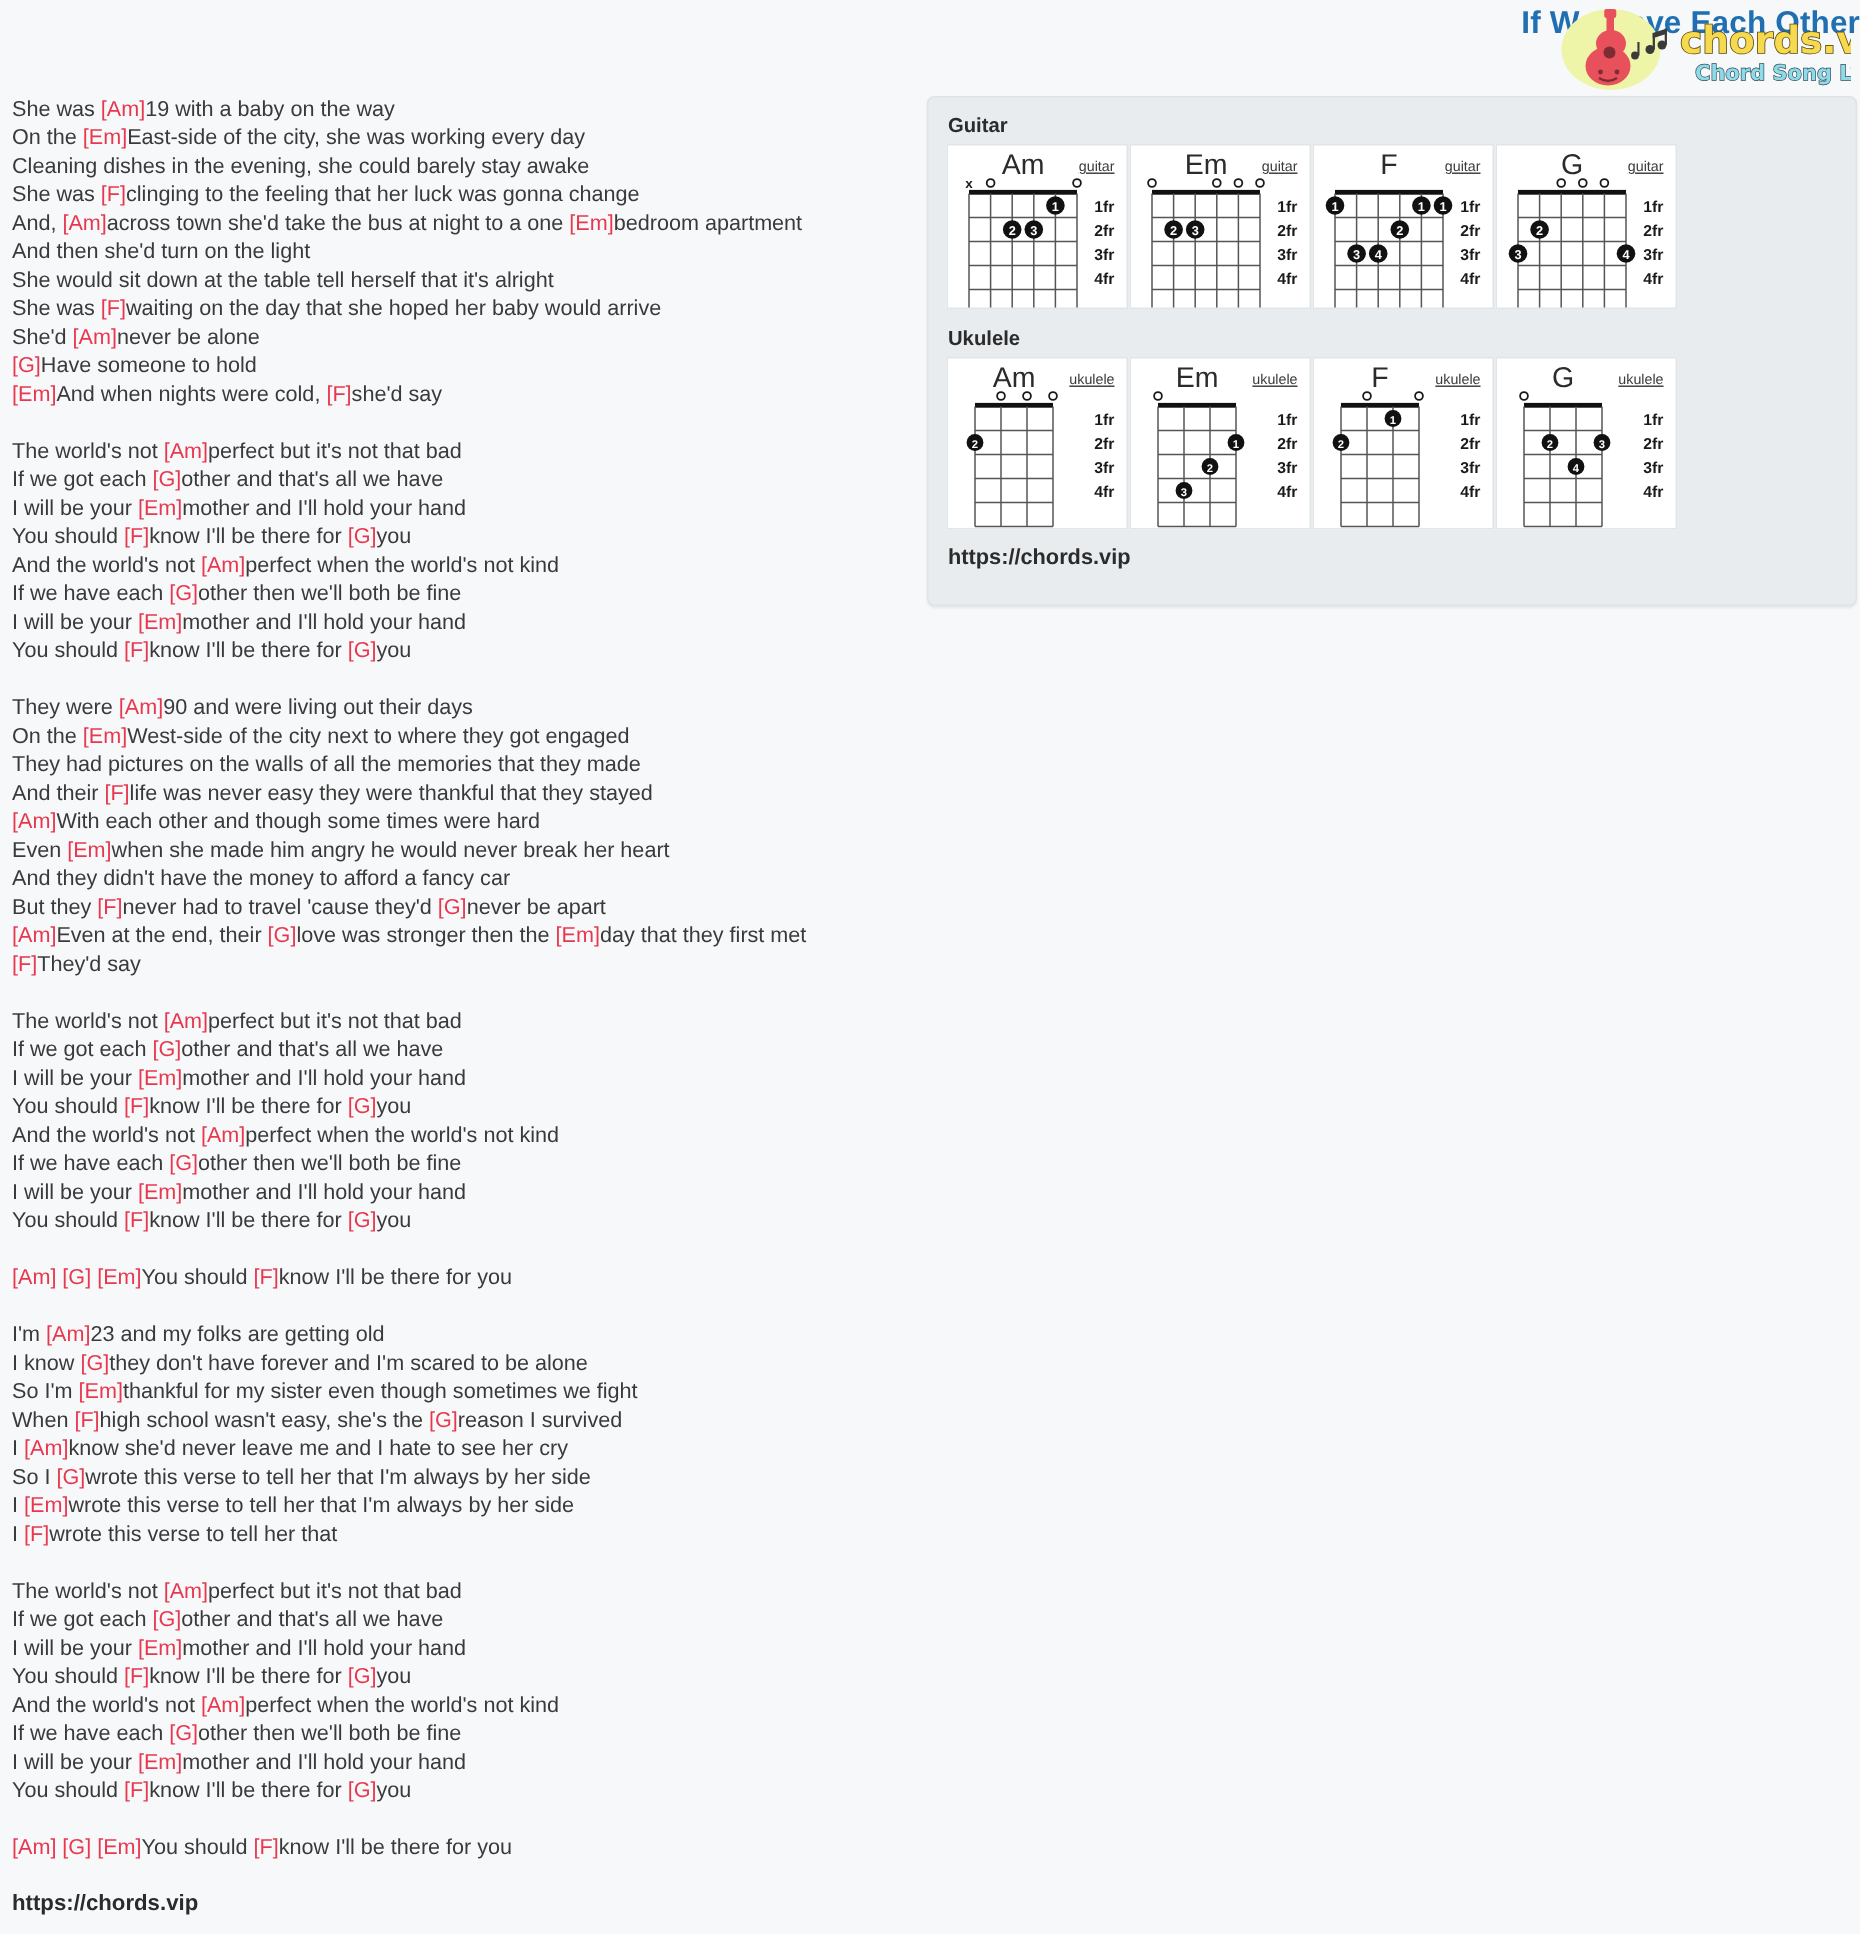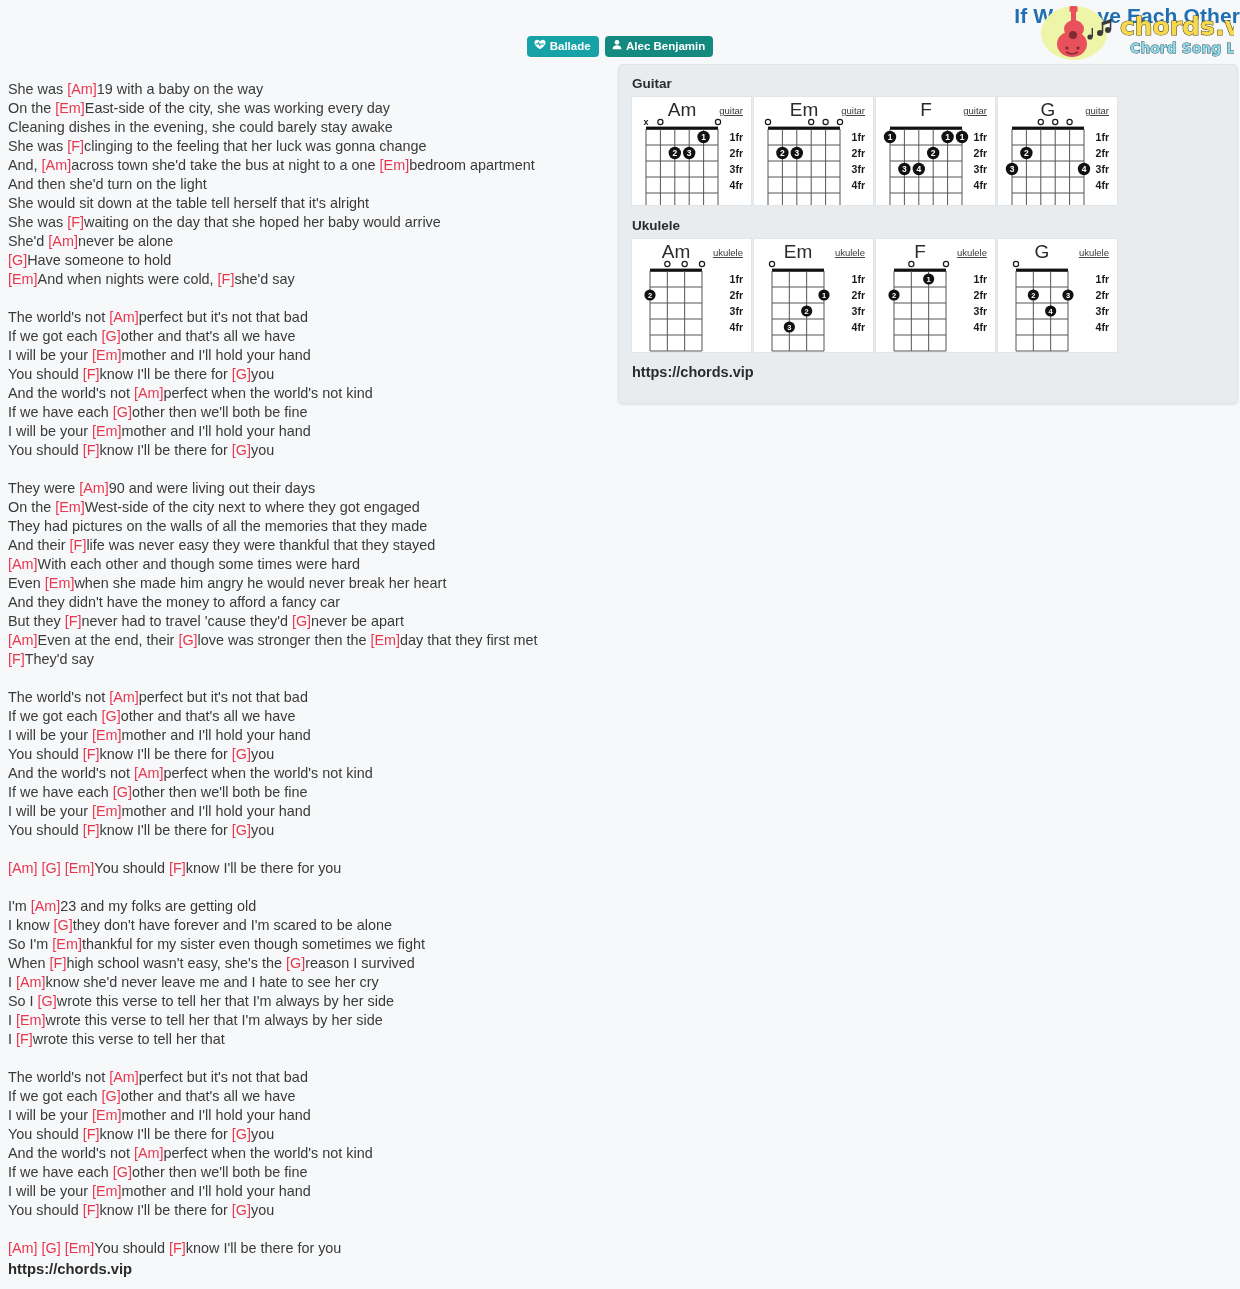--- a/index.html
+++ b/index.html
@@ -31,21 +31,21 @@
   .badge .btxt { display: inline-block; vertical-align: middle; }
 
   
   .logo {
     position: absolute; top: 4px; right: 6px;
     width: 196px; height: 58px;
   }
 
   
   .lyrics {
-    position: absolute; left: 8px; top: 80px; width: 600px;
+    position: absolute; left: 8px; top: 64px; width: 600px;
     font-size: 14.4px; line-height: 19px; color: #3a3a3a;
     white-space: pre-wrap;
   }
   .lyrics .blk { margin: 0 0 19px 0; }
   .lyrics .ln { white-space: pre-wrap; }
   .ch { color: #e8384f; }
 
   
   .bottom-url {
     position: absolute; left: 8px; top: 1261px;
@@ -73,38 +73,20 @@
     margin-top: 11px; margin-left: 1px;
   }
 </style>
 </head>
 <body>
 
 <div class="page">
 
   <div class="header">
     <div class="song-title">If We Have Each Other</div>
-    <div class="badge-row">
-      <span class="badge genre">
-        <span class="bico">
-          <svg width="12" height="11" viewBox="0 0 16 14">
-            <path d="M8 13.2C8 13.2 0.6 8.6 0.6 4.5C0.6 2.2 2.3 0.7 4.2 0.7C5.8 0.7 7.2 1.7 8 2.9C8.8 1.7 10.2 0.7 11.8 0.7C13.7 0.7 15.4 2.2 15.4 4.5C15.4 8.6 8 13.2 8 13.2Z" fill="#ffffff"></path>
-            <path d="M2.2 6.2H5.2L6.2 4.2L7.6 8.4L8.8 6.2H13.6" stroke="#17a2a8" stroke-width="1.4" fill="none" stroke-linejoin="round"></path>
-          </svg>
-        </span><span class="btxt">Ballade</span>
-      </span>
-      <span class="badge artist">
-        <span class="bico">
-          <svg width="10" height="11" viewBox="0 0 14 14">
-            <circle cx="7" cy="4" r="3.3" fill="#ffffff"></circle>
-            <path d="M0.8 13.6C0.8 10.2 3.6 8.2 7 8.2C10.4 8.2 13.2 10.2 13.2 13.6Z" fill="#ffffff"></path>
-          </svg>
-        </span><span class="btxt">Alec Benjamin</span>
-      </span>
-    </div>
 
     <div class="logo">
       <svg width="196" height="58" viewBox="0 0 196 58">
         <ellipse cx="36" cy="29" rx="33" ry="27" fill="#eef4a8"></ellipse>
 
         <g>
           <ellipse cx="34" cy="40" rx="15" ry="13" fill="#e8505b"></ellipse>
           <ellipse cx="36" cy="25" rx="10" ry="9" fill="#e8505b"></ellipse>
           <circle cx="35" cy="31" r="4" fill="#7e2b33"></circle>
           <rect x="33" y="6" width="5" height="16" rx="1.5" fill="#e8505b"></rect>

